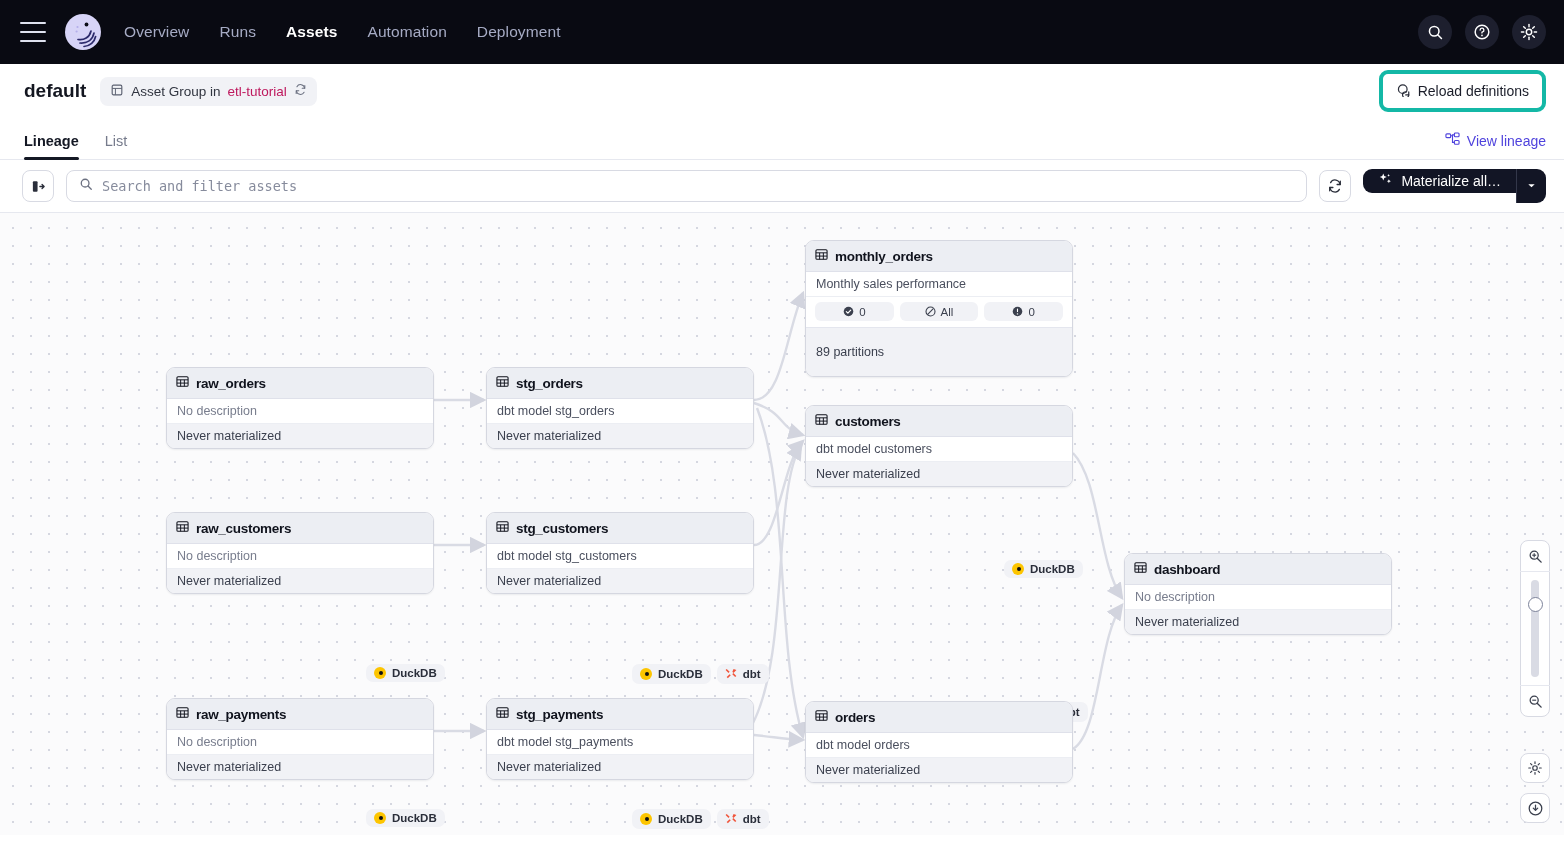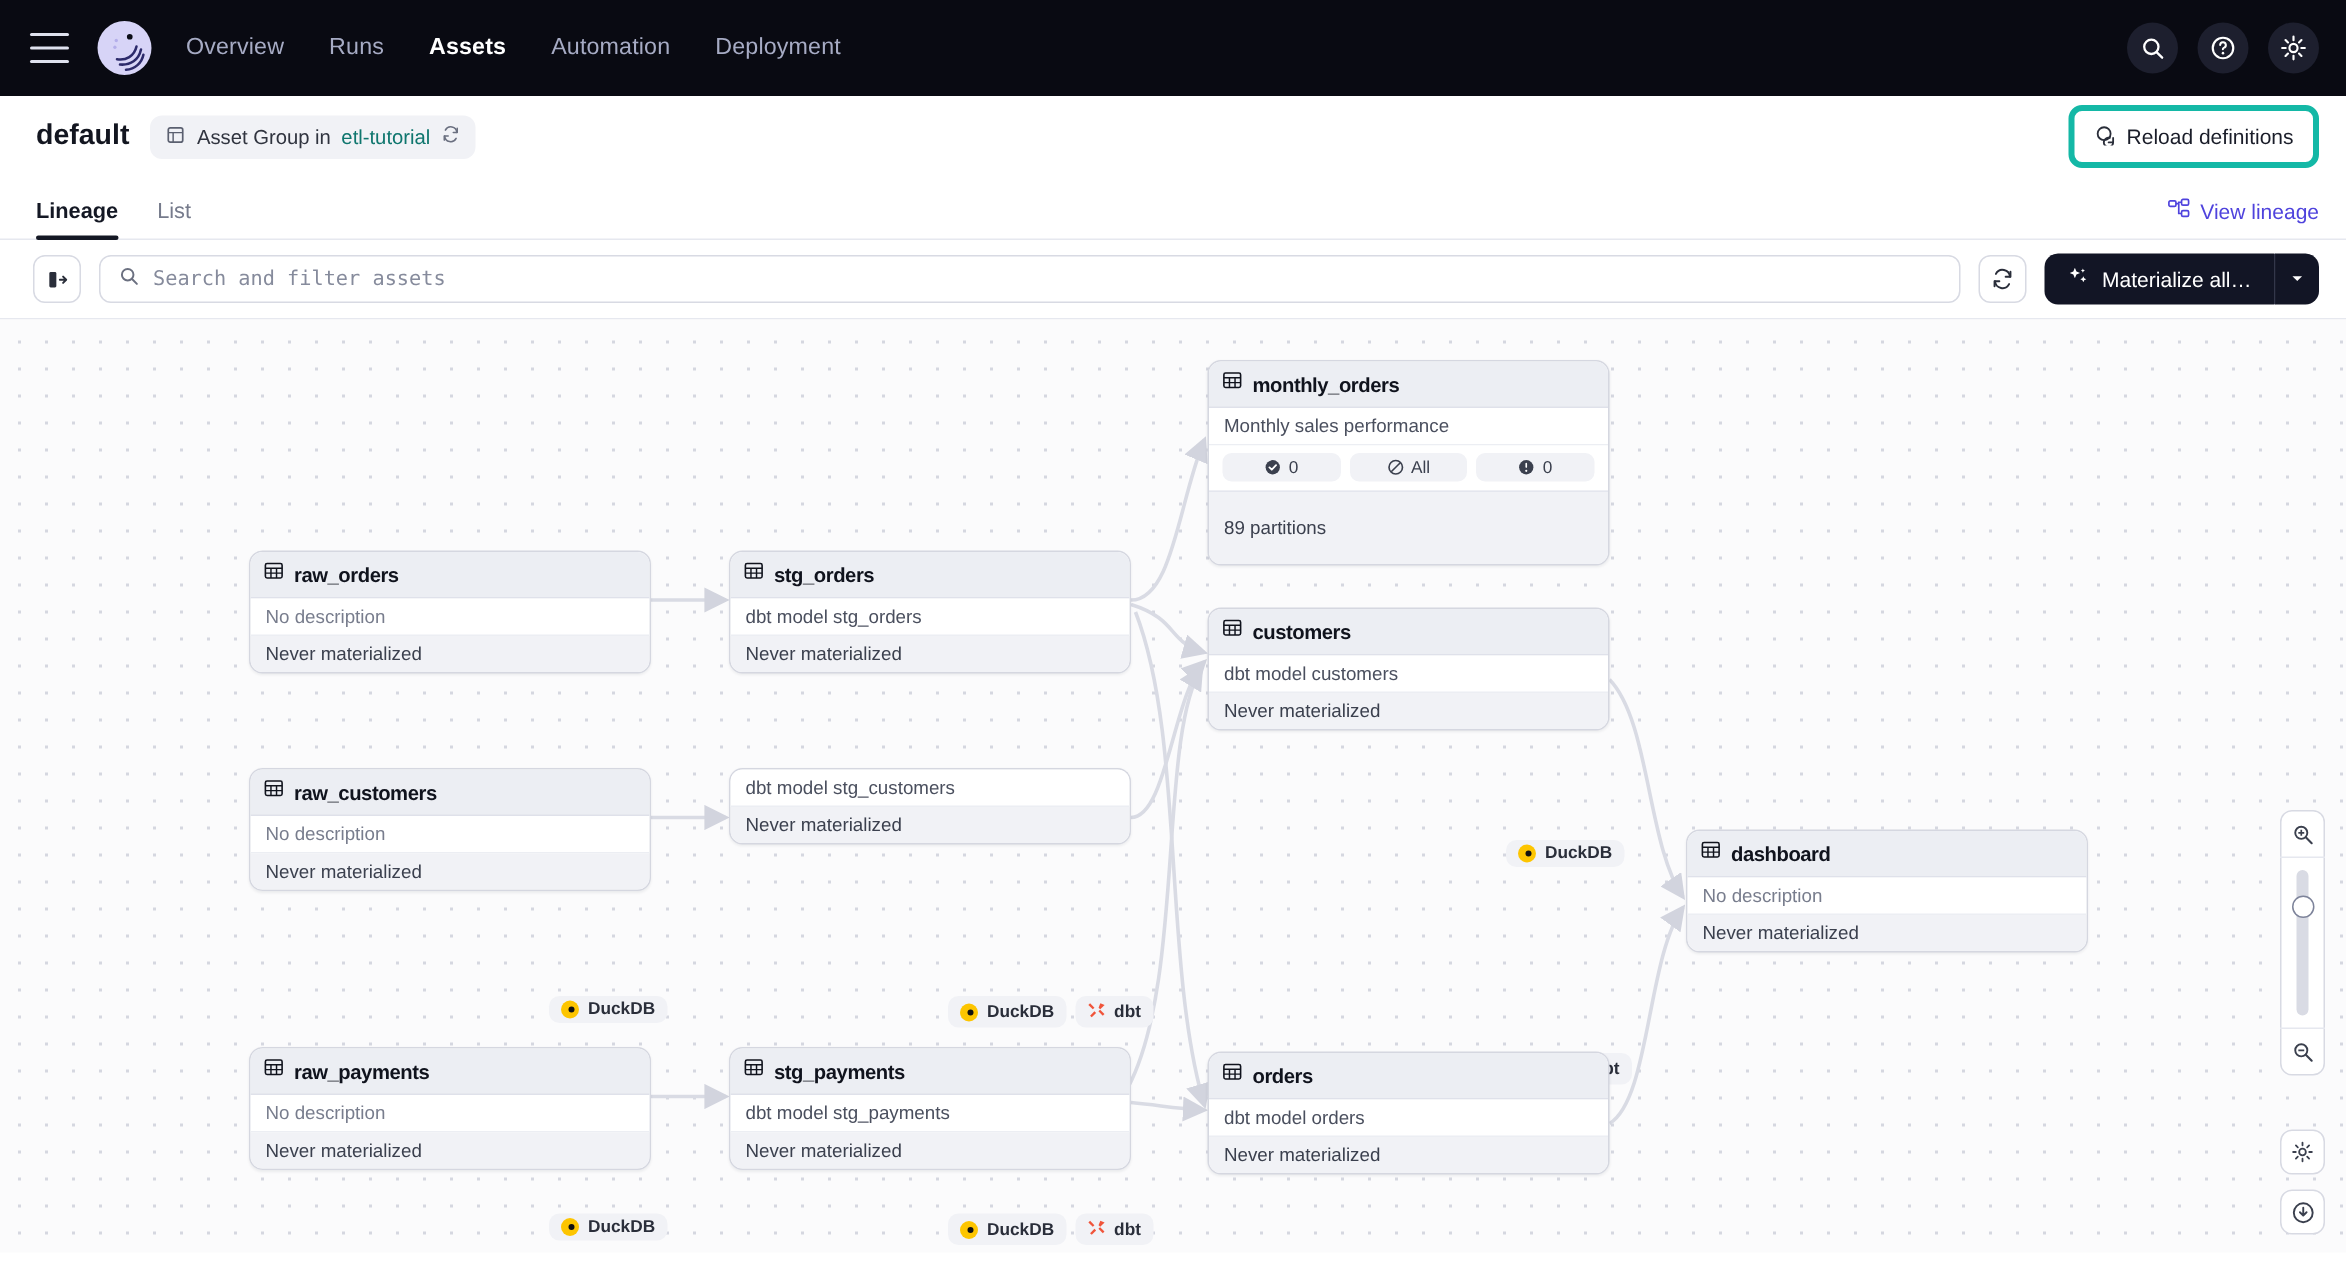--- a/index.html
+++ b/index.html
@@ -31,21 +31,21 @@
     background: #1d1f2e; display: flex; align-items: center;
     justify-content: center; cursor: pointer; }
 
   
   .pagehead { height: 54px; display: flex; align-items: center;
     padding: 0 18px 0 24px; position: relative; background: #fff; }
   .page-title { font-size: 19px; font-weight: bold; color: #131620; margin-right: 14px; }
   .group-chip { display: flex; align-items: center; gap: 7px;
     background: #f1f2f6; border-radius: 8px; padding: 6px 10px;
     font-size: 13.5px; color: #30343f; cursor: pointer; }
-  .group-chip .link { color: #0f766e; }
+  .group-chip .link { color: #be185d; }
   .reload-btn { position: absolute; right: 18px; top: 50%; transform: translateY(-50%);
     display: flex; align-items: center; gap: 7px;
     border: 4px solid #14b8a6; border-radius: 9px;
     padding: 8px 13px; font-size: 14px; color: #1a1d29;
     background: #fff; cursor: pointer; }
 
   
   .tabbar { height: 42px; display: flex; align-items: flex-end;
     padding: 0 18px 0 24px; border-bottom: 1px solid #e6e8ef;
     position: relative; background: #fff; }
@@ -68,21 +68,21 @@
     justify-content: center; cursor: pointer; background: #fff; flex: none; }
   .searchbox { flex: 1; height: 32px; border: 1px solid #d8dae3;
     border-radius: 8px; display: flex; align-items: center;
     gap: 9px; padding: 0 12px; cursor: text; }
   .searchbox input { border: none; outline: none; flex: 1;
     font-family: "DejaVu Sans Mono", monospace; font-size: 13.5px; color: #2b2f3b;
     background: transparent; }
   .searchbox input::placeholder { color: #868b9c; }
   .mat-group { display: flex; flex: none; }
   .mat-btn { background: #121525; color: #fff; border: none;
-    border-radius: 9px 0 0 9px; padding: 0 15px; height: 34px;
+    border-radius: 9px 0 0 9px; padding: 0 15px; height: 24px;
     font-size: 14px; display: flex; align-items: center; gap: 8px;
     cursor: pointer; font-family: inherit; }
   .mat-caret { background: #121525; border: none; border-left: 1px solid #33374a;
     border-radius: 0 9px 9px 0; width: 30px; height: 34px;
     display: flex; align-items: center; justify-content: center; cursor: pointer; }
 
   
   .canvas { position: relative; width: 1564px; height: 622px;
     background-color: #fbfbfc;
     background-image: radial-gradient(#d5d7e0 1.1px, transparent 1.1px);
@@ -506,20 +506,32 @@
     <div class="node-status">Never materialized</div>
   </div>
   <div class="tagrow" style="left:366px; top:596px;">
     <div class="tag">
       <span class="duck-dot"></span>
       <span>DuckDB</span>
     </div>
   </div>
 
   <div class="node" style="left:486px; top:299px;">
+    <div class="node-head">
+      <span>
+        <svg width="13" height="13" viewBox="0 0 14 14">
+            <rect x="1" y="1.8" width="12" height="10.4" rx="1.2" stroke="#10131d" stroke-width="1.15" fill="none"></rect>
+            <line x1="1" y1="5.2" x2="13" y2="5.2" stroke="#10131d" stroke-width="1.05"></line>
+            <line x1="1" y1="8.7" x2="13" y2="8.7" stroke="#10131d" stroke-width="1.05"></line>
+            <line x1="5" y1="5.2" x2="5" y2="12.2" stroke="#10131d" stroke-width="1.05"></line>
+            <line x1="9" y1="5.2" x2="9" y2="12.2" stroke="#10131d" stroke-width="1.05"></line>
+          </svg>
+      </span>
+      <span class="node-name">stg_customers</span>
+    </div>
     <div class="node-desc">dbt model stg_customers</div>
     <div class="node-status">Never materialized</div>
   </div>
   <div class="tagrow" style="left:632px; top:596px;">
     <div class="tag">
       <span class="duck-dot"></span>
       <span>DuckDB</span>
     </div>
     <div class="tag">
       <span>

